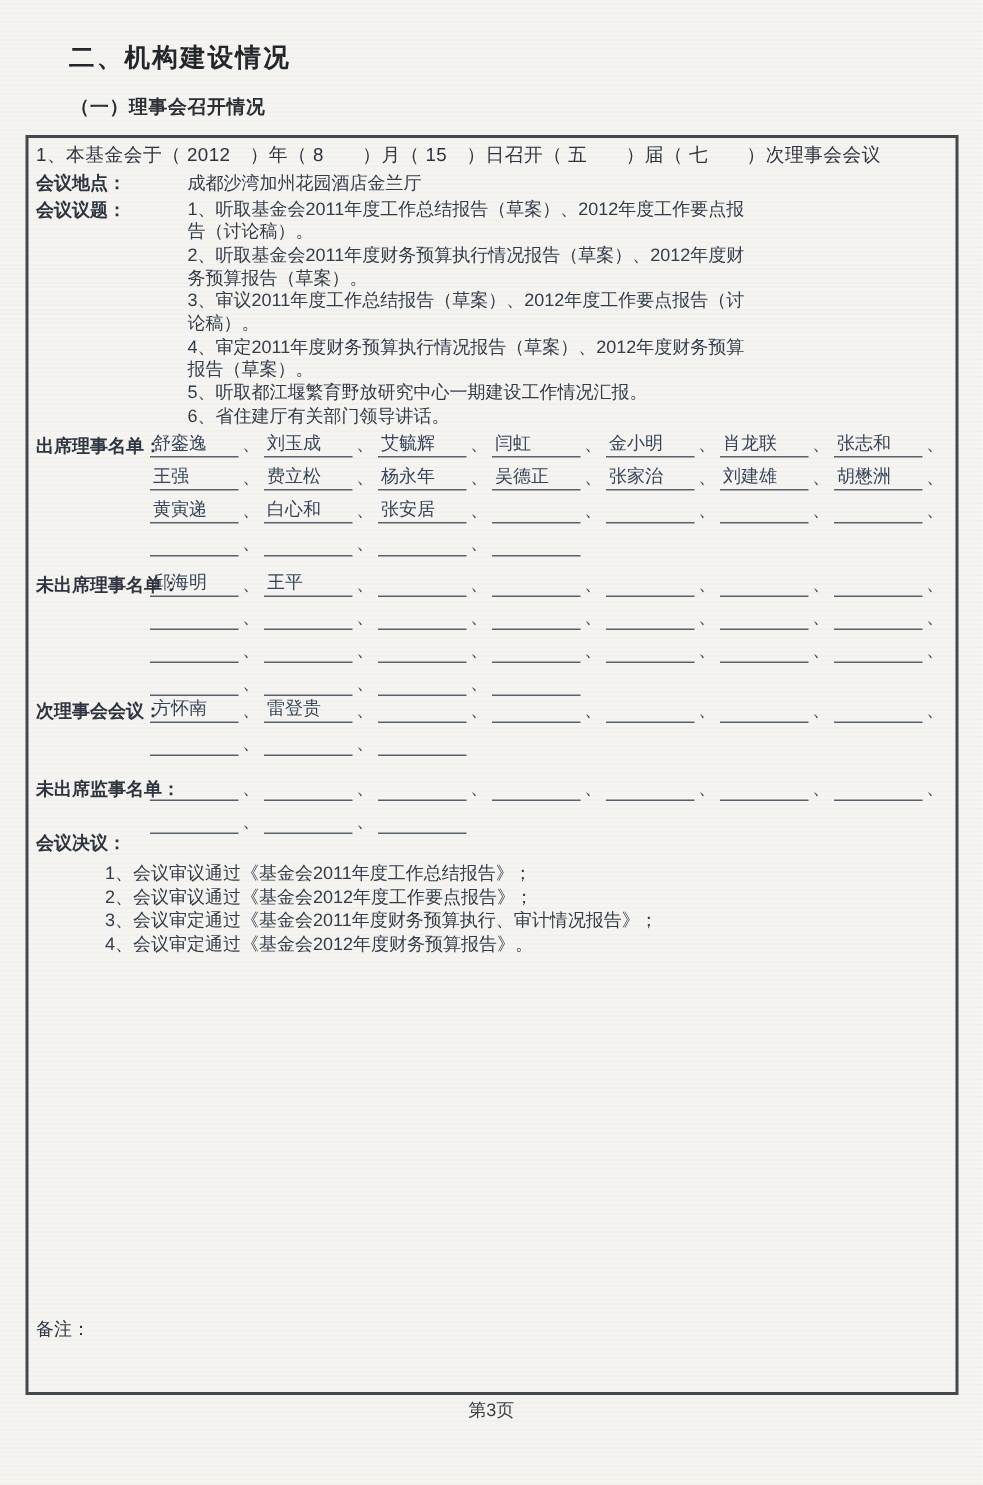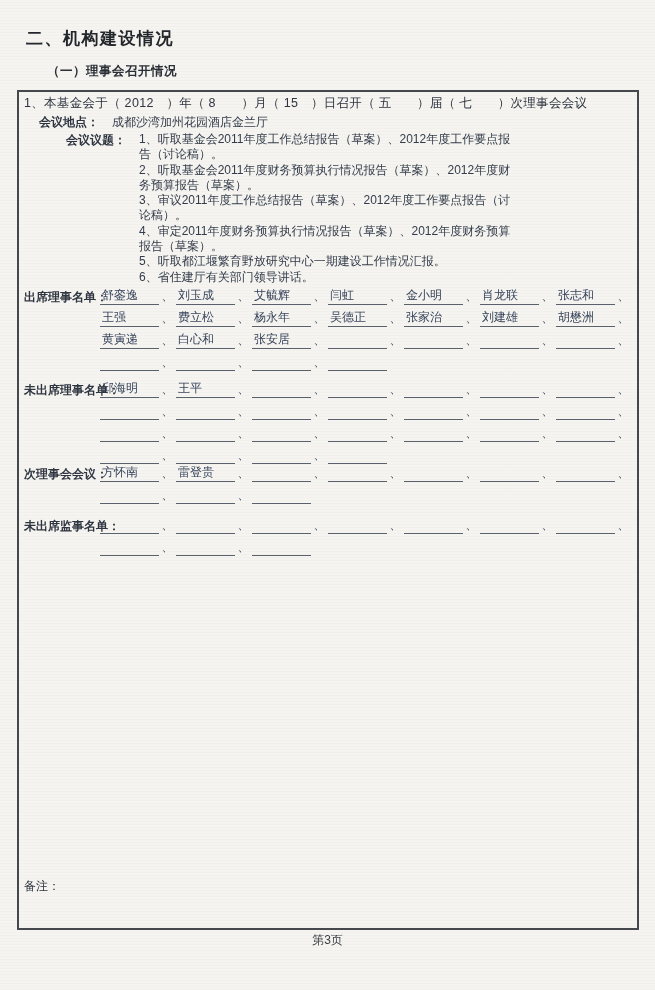--- a/index.html
+++ b/index.html
@@ -3,27 +3,27 @@
 <meta charset="utf-8">
 <style>
   html,body{margin:0;padding:0;}
   .page{
     position:relative;width:655px;height:990px;overflow:hidden;
     background:#f5f4f0;
     background-image:repeating-linear-gradient(0deg, rgba(120,115,105,0.03) 0 1px, transparent 1px 3px);
     font-family:"Liberation Sans","DejaVu Sans",sans-serif;
     color:#30363e;
   }
-  .doc-title{position:absolute;left:26px;top:27px;font-size:17px;font-weight:bold;color:#23272c;letter-spacing:1.5px;}
+  .doc-title{position:absolute;left:46px;top:27px;font-size:17px;font-weight:bold;color:#23272c;letter-spacing:1.5px;}
   .doc-subtitle{position:absolute;left:47px;top:63px;font-size:12.5px;font-weight:bold;color:#2a2f36;letter-spacing:0.5px;}
   .box{position:absolute;left:17px;top:90px;width:618px;height:836px;border:2px solid #45484d;overflow:hidden;}
   .statement{position:absolute;left:5px;top:3px;font-size:12.5px;white-space:nowrap;color:#2e3440;letter-spacing:0.3px;}
-  .field-row{position:absolute;left:20px;display:flex;font-size:12px;}
+  .field-row{position:absolute;left:5px;display:flex;font-size:12px;gap:28px;}
   #loc-row{top:22px;}
-  #agenda-row{top:40px;margin-left:27px;}
+  #agenda-row{top:40px;}
   .field-label{flex:0 0 73px;color:#2e3440;font-weight:bold;}
   .field-value{color:#333c4a;}
   .agenda-items{width:380px;}
   .agenda-item{line-height:15.3px;color:#333c4a;}
   .name-section{position:absolute;left:5px;right:4px;font-size:12px;}
   .ns-label{position:absolute;left:0;top:2px;white-space:nowrap;color:#2e3440;font-weight:bold;}
   .ns-rows{margin-left:76px;}
   .ns-row{height:22px;white-space:nowrap;}
   .slot{display:inline-block;width:57px;height:17px;border-bottom:1.4px solid #59616c;color:#36435a;vertical-align:top;padding-left:2px;line-height:17px;}
   .sep{display:inline-block;width:17px;text-align:center;color:#36435a;line-height:19px;vertical-align:top;}
@@ -95,20 +95,29 @@
         </div>
         <div class="name-section" id="sec-supervisors-absent">
           <span class="ns-label">未出席监事名单：</span>
           <div class="ns-rows">
             <div class="ns-row"><span class="slot"></span><span class="sep">、</span><span class="slot"></span><span class="sep">、</span><span class="slot"></span><span class="sep">、</span><span class="slot"></span><span class="sep">、</span><span class="slot"></span><span class="sep">、</span><span class="slot"></span><span class="sep">、</span><span class="slot"></span><span class="sep">、</span></div>
             <div class="ns-row"><span class="slot"></span><span class="sep">、</span><span class="slot"></span><span class="sep">、</span><span class="slot"></span></div>
           </div>
         </div>
       </div>
 
+    <div class="resolutions">
+      <div class="res-label">会议决议：</div>
+      <div class="res-items">
+          <div class="res-item">1、会议审议通过《基金会2011年度工作总结报告》；</div>
+          <div class="res-item">2、会议审议通过《基金会2012年度工作要点报告》；</div>
+          <div class="res-item">3、会议审定通过《基金会2011年度财务预算执行、审计情况报告》；</div>
+          <div class="res-item">4、会议审定通过《基金会2012年度财务预算报告》。</div>
+        </div>
+    </div>
 
     <div class="remarks">备注：</div>
 
   </div>
 
   <div class="page-footer">第3页</div>
 
 </div>
 
 </body></html>

